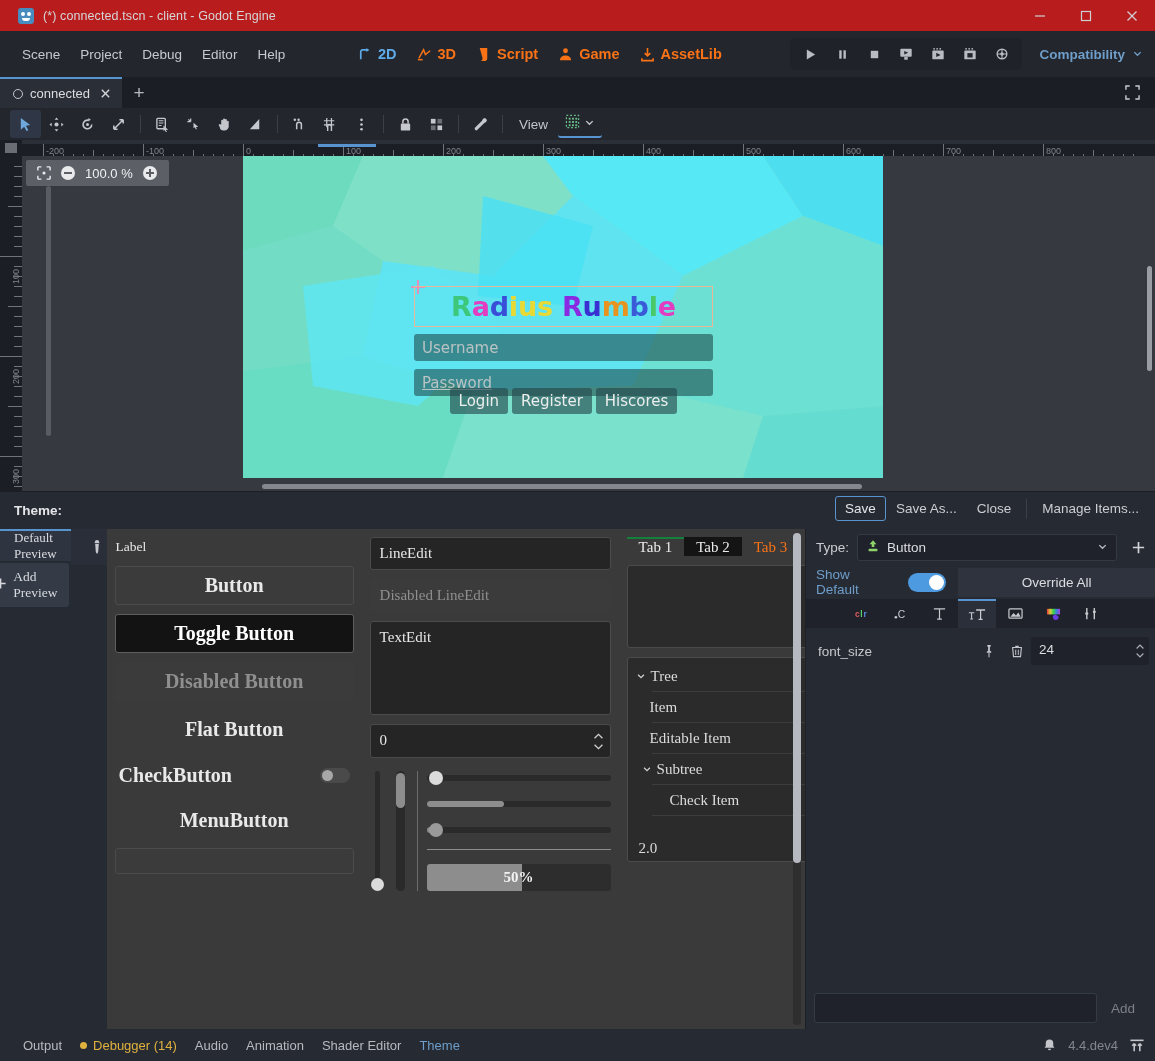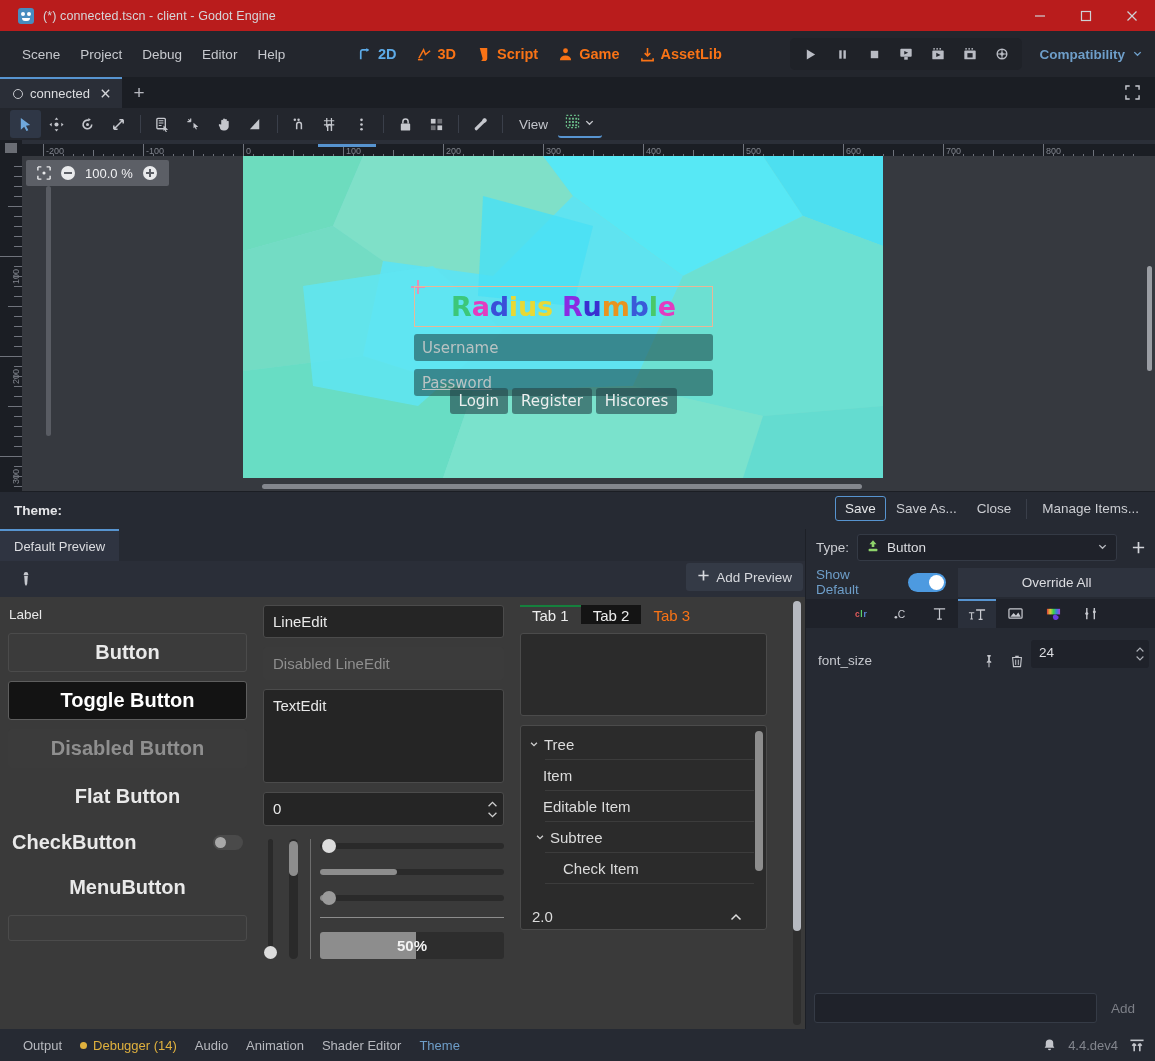--- a/index.html
+++ b/index.html
@@ -252,22 +252,23 @@
     position:absolute; right: 6px; top:4px; display:flex; align-items:center;
   }
   .hbtn {
     padding: 5px 10px; color:#cbcdd2; font-size:13.5px; border-radius:3px;
   }
   .hbtn.focus { border:1px solid #5794d0; padding: 4px 9px; color:#e4e5e8; }
   .hsep { width:1px; height:20px; background:#3a3f4a; margin: 0 5px; }
 
   .themebody { flex:1 1 auto; display:flex; min-height:0; }
   .preview-col {
-    width: 805px; flex: 0 0 805px; display:flex; flex-direction:column;
+    width: 805px; flex: 0 0 805px; display:flex; flex-direction:row;
     min-height:0;
+    font-family:Liberation Serif, serif;
   }
   .preview-tabs {
     height: 32px; flex:0 0 32px; display:flex; align-items:stretch;
     background:#262a33; position:relative;
   }
   .ptab {
     padding: 0 14px; display:flex; align-items:center;
     background:#2f3441; color:#dcdde1; font-size:13px;
     border-top: 2px solid #5794d0;
   }
@@ -461,21 +462,21 @@
     height: 29px; flex: 0 0 29px; display:flex; align-items:stretch;
     background:#1f222a; padding-left: 38px;
   }
   .ptabi {
     width: 38px; display:flex; align-items:center; justify-content:center;
     color:#c7c9cf;
   }
   .ptabi.sel { background:#2a2f3a; border-top:2px solid #5794d0; }
   .propbody { flex:1 1 auto; min-height:0; position:relative; }
   .propline {
-    display:flex; align-items:flex-end; gap:0; height: 34px;
+    display:flex; align-items:center; gap:0; height: 34px;
     padding: 0 6px 0 12px; margin-top: 6px;
   }
   .propname { color:#c6c8ce; font-size:13.5px; flex:1 1 auto; }
   .propicon { width: 28px; display:flex; align-items:center; justify-content:center; color:#c3c5cb;}
   .propval {
     width: 118px; display:flex; align-items:stretch;
     background:#1f222a; border-radius:3px; height: 28px;
   }
   .propval .v { flex:1 1 auto; padding: 5px 8px; color:#dcdde1; font-size:13.5px; }
   .propval .a {

